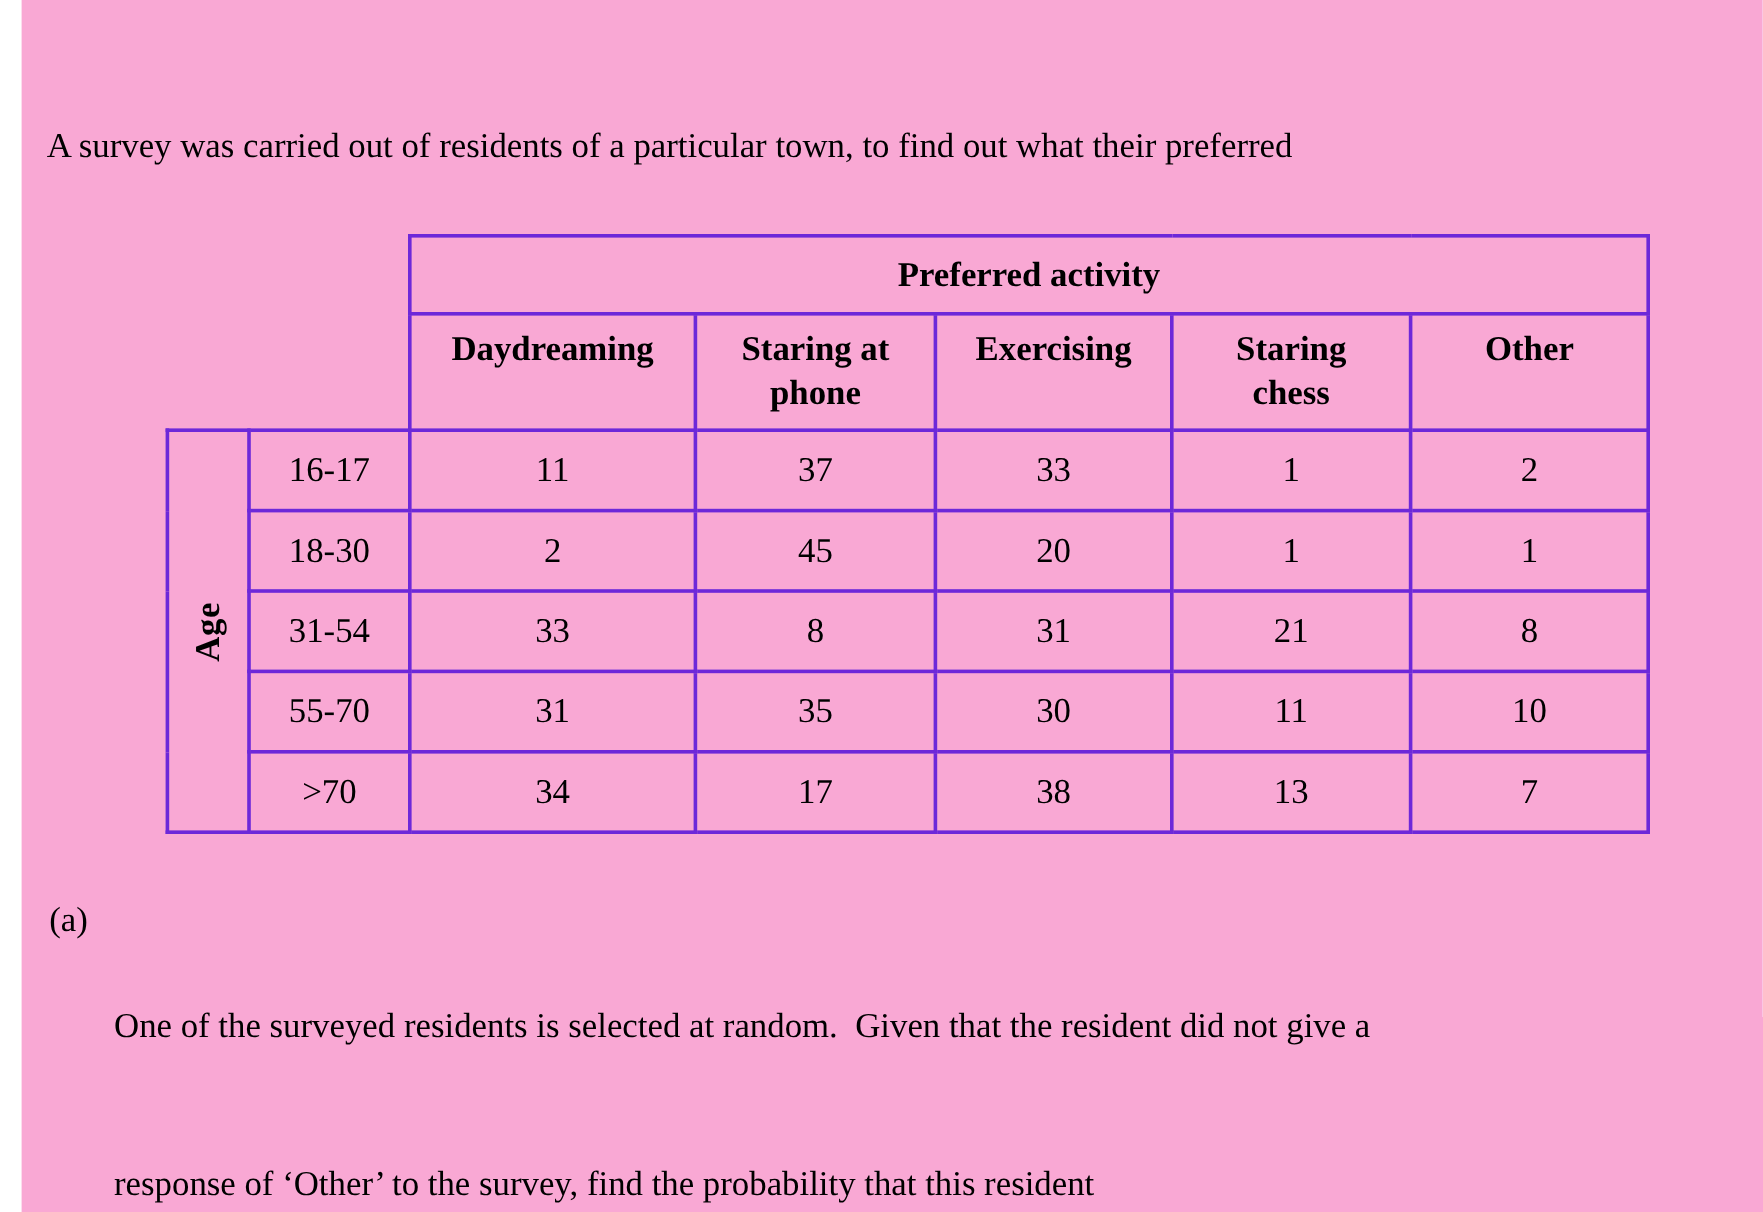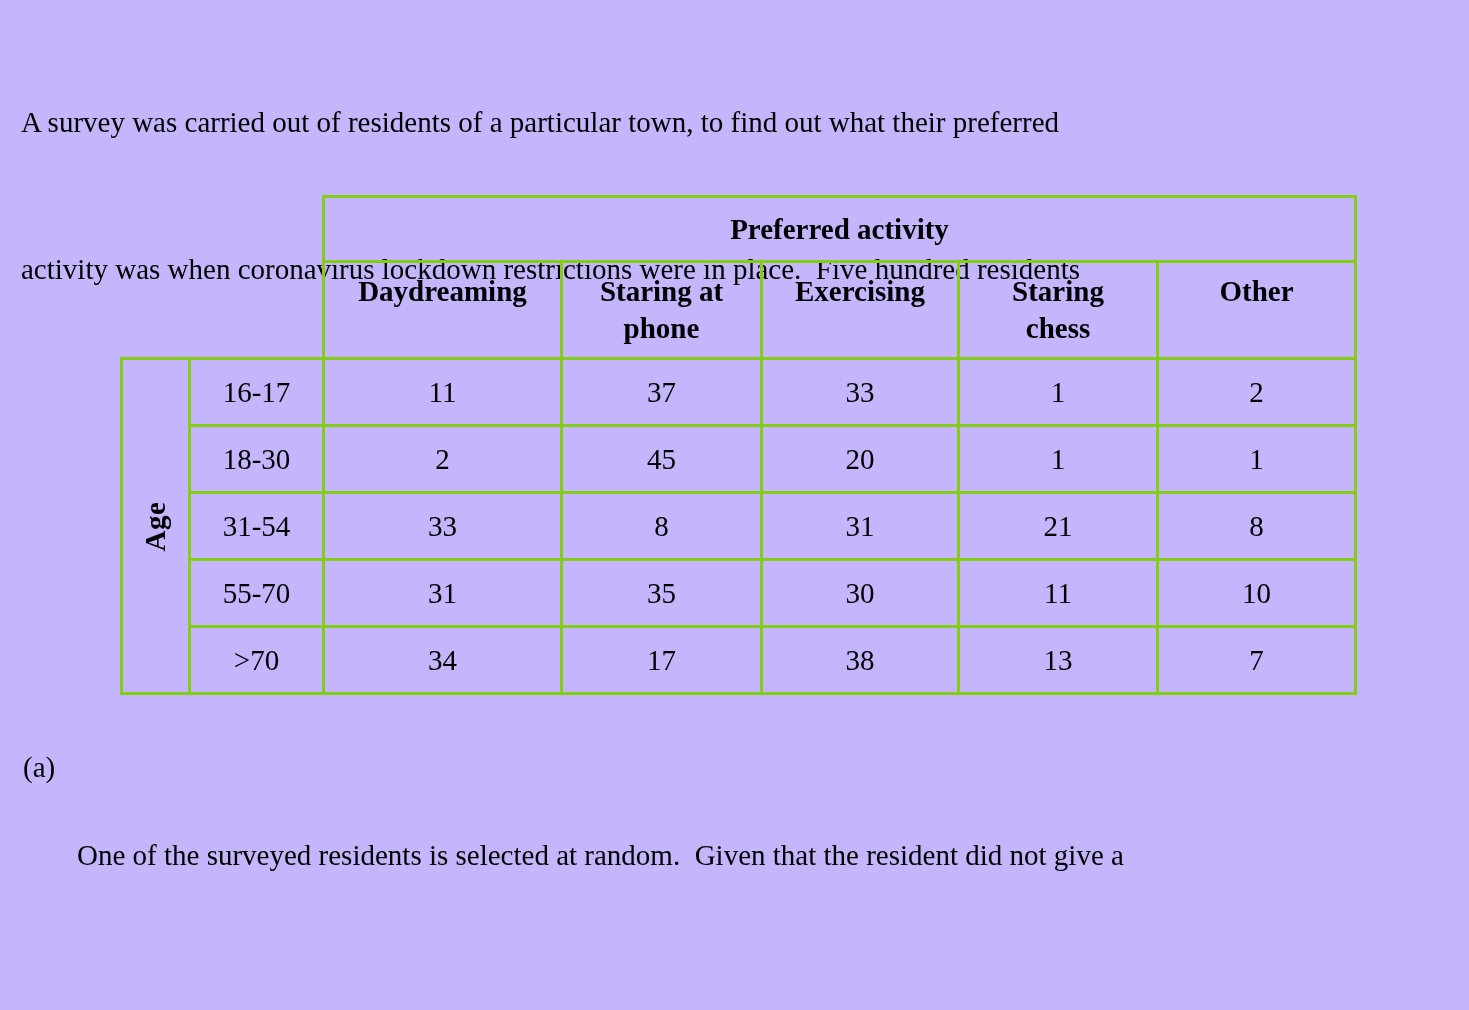--- a/index.html
+++ b/index.html
@@ -3,38 +3,38 @@
 <meta charset="utf-8">
 <style>
   html, body { margin: 0; padding: 0; background: #ffffff; }
   body {
     width: 1469px; height: 1010px;
     font-family: "Liberation Serif", "DejaVu Serif", serif;
     color: #000000;
     position: relative;
     overflow: hidden;
   }
-  .page { position: absolute; inset: 0; background: #c4b5fd; }
+  .page { position: absolute; inset: 0; background: #f9a8d4; margin-left: 18px; }
 
   
   .intro {
     position: absolute; left: 21px; top: 0;
     font-size: 29px; line-height: 49px;
     white-space: pre;
   }
 
   
   table.survey {
     position: absolute; left: 120px; top: 195px;
     border-collapse: collapse; table-layout: fixed;
     width: 1234px;
     font-size: 29px;
   }
   table.survey th, table.survey td {
-    border: 3px solid #84cc16;
+    border: 3px solid #6d28d9;
     padding: 0;
     text-align: center;
     font-weight: normal;
   }
   table.survey td.blank { border: none; }
   tr.activity-row th { height: 62px; vertical-align: middle; font-weight: bold; }
   tr.colhead-row th {
     height: 84px; vertical-align: top;
     padding-top: 10px; line-height: 37px; font-weight: bold; font-family: Liberation Serif, serif;
   }
@@ -62,21 +62,20 @@
   .qa .qlabel { flex: none; width: 54px; line-height: 44px; }
   .qa .qtext { line-height: 44px; white-space: pre; }
 </style>
 </head>
 <body>
 
 <div class="page">
 
   <div class="intro">
     <div class="line">A survey was carried out of residents of a particular town, to find out what their preferred</div>
-    <div class="line">activity was when coronavirus lockdown restrictions were in place.  Five hundred residents</div>
   </div>
 
   <table class="survey">
     <colgroup>
       <col style="width:68px">
         <col style="width:134px">
         <col style="width:238px">
       <col style="width:200px">
         <col style="width:197px">
         <col style="width:199px">
@@ -137,18 +136,19 @@
         <td>7</td>
       </tr>
     </tbody>
   </table>
 
   <div class="questions">
     <div class="qa">
       <span class="qlabel">(a)</span>
       <div class="qtext">
         <div>One of the surveyed residents is selected at random.  Given that the resident did not give a</div>
+        <div>response of ‘Other’ to the survey, find the probability that this resident</div>
       </div>
     </div>
 
   </div>
 
 </div>
 
 </body></html>

